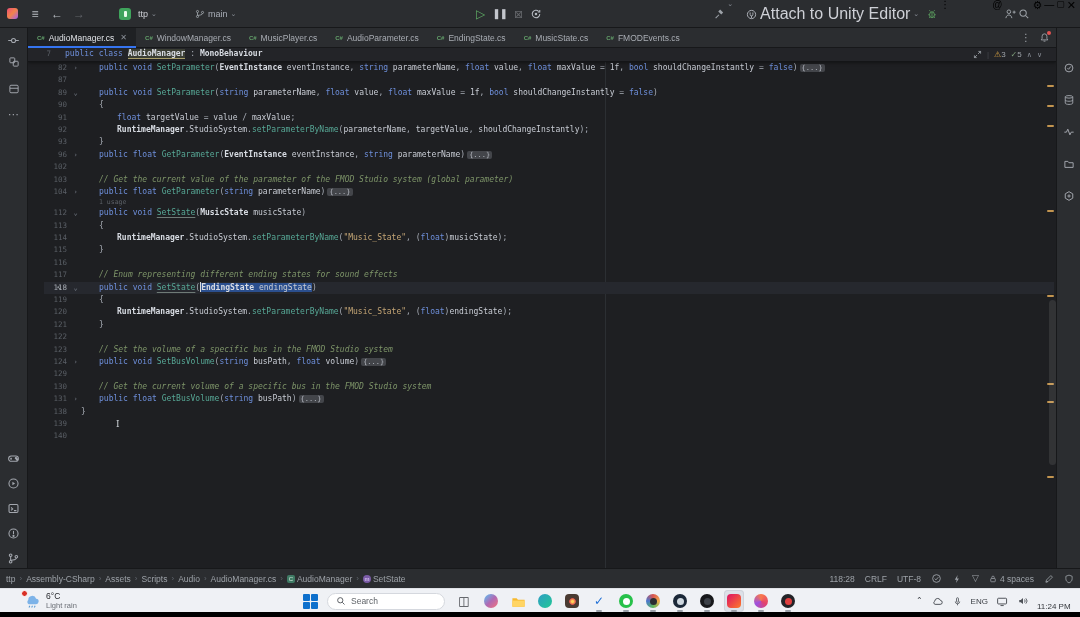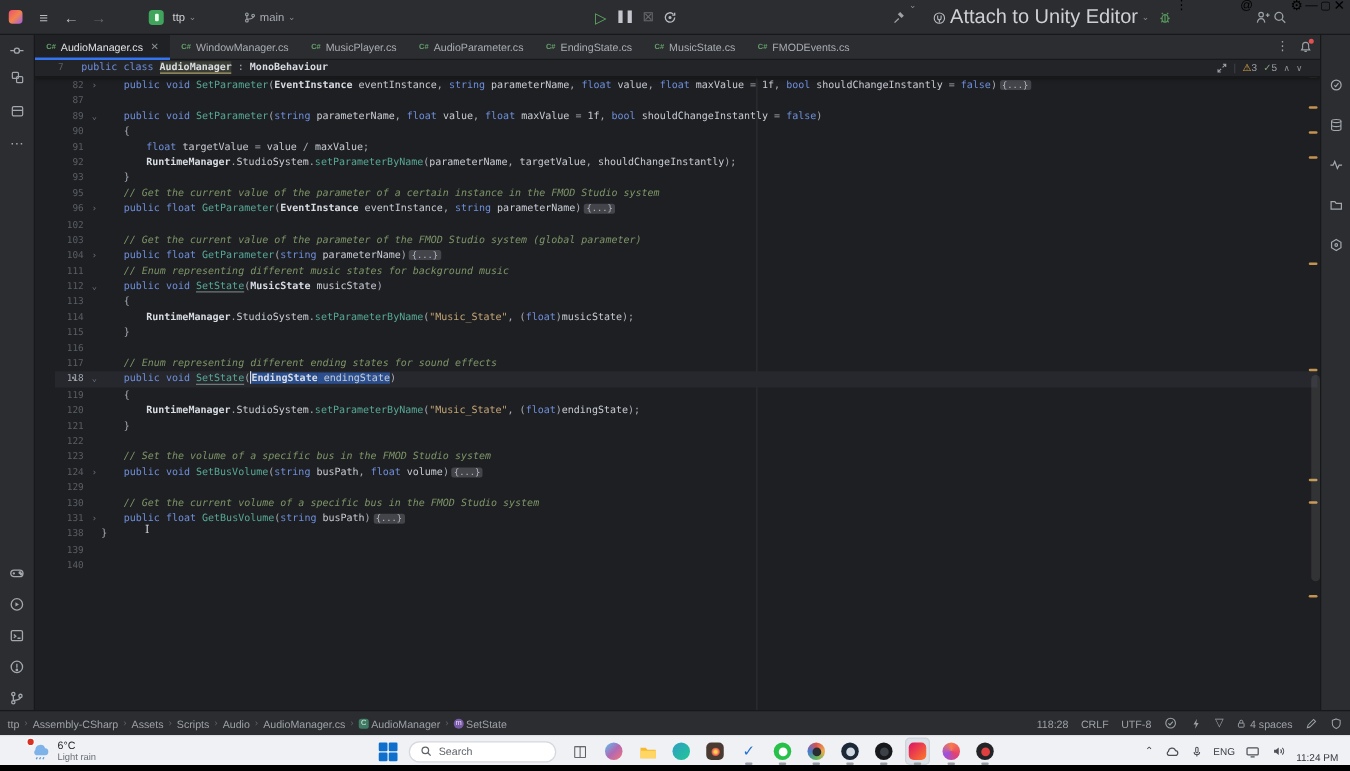--- a/index.html
+++ b/index.html
@@ -338,26 +338,25 @@
         <div class="line"><span class="ln">7</span><span class="fm"></span><span class="codetxt" style="padding-left: 0px;"><span class="tk kw">public class </span><span class="tk t" style="background: rgb(59, 62, 52); border-bottom: 1px solid rgb(168, 158, 106);">AudioManager</span><span class="tk p"> : </span><span class="tk t">MonoBehaviour</span></span></div>
       </div>
     <div id="code">
         <div class="line"><span class="ln">82</span><span class="fm">›</span><span class="codetxt" style="padding-left: 18px;"><span class="tk kw">public void </span><span class="tk m">SetParameter</span><span class="tk p">(</span><span class="tk t">EventInstance</span><span class="tk v"> eventInstance</span><span class="tk p">, </span><span class="tk kw">string</span><span class="tk v"> parameterName</span><span class="tk p">, </span><span class="tk kw">float</span><span class="tk v"> value</span><span class="tk p">, </span><span class="tk kw">float</span><span class="tk v"> maxValue </span><span class="tk p">= </span><span class="tk n">1f</span><span class="tk p">, </span><span class="tk kw">bool</span><span class="tk v"> shouldChangeInstantly </span><span class="tk p">= </span><span class="tk kw">false</span><span class="tk p">)</span><span class="tk fb">{...}</span></span></div>
         <div class="line"><span class="ln">87</span><span class="fm"></span><span class="codetxt" style="padding-left: 18px;"></span></div>
         <div class="line"><span class="ln">89</span><span class="fm">⌄</span><span class="codetxt" style="padding-left: 18px;"><span class="tk kw">public void </span><span class="tk m">SetParameter</span><span class="tk p">(</span><span class="tk kw">string</span><span class="tk v"> parameterName</span><span class="tk p">, </span><span class="tk kw">float</span><span class="tk v"> value</span><span class="tk p">, </span><span class="tk kw">float</span><span class="tk v"> maxValue </span><span class="tk p">= </span><span class="tk n">1f</span><span class="tk p">, </span><span class="tk kw">bool</span><span class="tk v"> shouldChangeInstantly </span><span class="tk p">= </span><span class="tk kw">false</span><span class="tk p">)</span></span></div>
         <div class="line"><span class="ln">90</span><span class="fm"></span><span class="codetxt" style="padding-left: 18px;"><span class="tk p">{</span></span></div>
         <div class="line"><span class="ln">91</span><span class="fm"></span><span class="codetxt" style="padding-left: 36px;"><span class="tk kw">float</span><span class="tk v"> targetValue </span><span class="tk p">= </span><span class="tk v">value</span><span class="tk p"> / </span><span class="tk v">maxValue</span><span class="tk p">;</span></span></div>
         <div class="line"><span class="ln">92</span><span class="fm"></span><span class="codetxt" style="padding-left: 36px;"><span class="tk t">RuntimeManager</span><span class="tk p">.</span><span class="tk v">StudioSystem</span><span class="tk p">.</span><span class="tk m">setParameterByName</span><span class="tk p">(</span><span class="tk v">parameterName</span><span class="tk p">, </span><span class="tk v">targetValue</span><span class="tk p">, </span><span class="tk v">shouldChangeInstantly</span><span class="tk p">);</span></span></div>
         <div class="line"><span class="ln">93</span><span class="fm"></span><span class="codetxt" style="padding-left: 18px;"><span class="tk p">}</span></span></div>
-        <div class="line"><span class="ln">95</span><span class="fm"></span><span class="codetxt" style="padding-left: 18px;"><span class="tk c">// Get the current value of the parameter of a certain instance in the FMOD Studio system</span></span></div>
         <div class="line"><span class="ln">96</span><span class="fm">›</span><span class="codetxt" style="padding-left: 18px;"><span class="tk kw">public float </span><span class="tk m">GetParameter</span><span class="tk p">(</span><span class="tk t">EventInstance</span><span class="tk v"> eventInstance</span><span class="tk p">, </span><span class="tk kw">string</span><span class="tk v"> parameterName</span><span class="tk p">)</span><span class="tk fb">{...}</span></span></div>
         <div class="line"><span class="ln">102</span><span class="fm"></span><span class="codetxt" style="padding-left: 18px;"></span></div>
         <div class="line"><span class="ln">103</span><span class="fm"></span><span class="codetxt" style="padding-left: 18px;"><span class="tk c">// Get the current value of the parameter of the FMOD Studio system (global parameter)</span></span></div>
         <div class="line"><span class="ln">104</span><span class="fm">›</span><span class="codetxt" style="padding-left: 18px;"><span class="tk kw">public float </span><span class="tk m">GetParameter</span><span class="tk p">(</span><span class="tk kw">string</span><span class="tk v"> parameterName</span><span class="tk p">)</span><span class="tk fb">{...}</span></span></div>
-        <div class="line"><span class="ln">111</span><span class="fm"></span><span class="codetxt" style="padding-left: 18px;"><span class="tk c">// Enum representing different music states for background music</span></span></div>
+        <div class="line inlay-row"><span class="ln"></span><span class="fm"></span><span class="txt" style="padding-left: 18px;">1 usage</span></div>
         <div class="line"><span class="ln">112</span><span class="fm">⌄</span><span class="codetxt" style="padding-left: 18px;"><span class="tk kw">public void </span><span class="tk mu">SetState</span><span class="tk p">(</span><span class="tk t">MusicState</span><span class="tk v"> musicState</span><span class="tk p">)</span></span></div>
         <div class="line"><span class="ln">113</span><span class="fm"></span><span class="codetxt" style="padding-left: 18px;"><span class="tk p">{</span></span></div>
         <div class="line"><span class="ln">114</span><span class="fm"></span><span class="codetxt" style="padding-left: 36px;"><span class="tk t">RuntimeManager</span><span class="tk p">.</span><span class="tk v">StudioSystem</span><span class="tk p">.</span><span class="tk m">setParameterByName</span><span class="tk p">(</span><span class="tk s">"Music_State"</span><span class="tk p">, (</span><span class="tk kw">float</span><span class="tk p">)</span><span class="tk v">musicState</span><span class="tk p">);</span></span></div>
         <div class="line"><span class="ln">115</span><span class="fm"></span><span class="codetxt" style="padding-left: 18px;"><span class="tk p">}</span></span></div>
         <div class="line"><span class="ln">116</span><span class="fm"></span><span class="codetxt" style="padding-left: 18px;"></span></div>
         <div class="line"><span class="ln">117</span><span class="fm"></span><span class="codetxt" style="padding-left: 18px;"><span class="tk c">// Enum representing different ending states for sound effects</span></span></div>
         <div class="line cur"><span class="ln">118</span><span class="fm">⌄</span><span class="gicon">↖</span><span class="codetxt" style="padding-left: 18px;"><span class="tk kw">public void </span><span class="tk mu">SetState</span><span class="tk p">(</span><span class="tk caret"></span><span class="tk t sel">EndingState</span><span class="tk v sel"> endingState</span><span class="tk p">)</span></span></div>
         <div class="line"><span class="ln">119</span><span class="fm"></span><span class="codetxt" style="padding-left: 18px;"><span class="tk p">{</span></span></div>
         <div class="line"><span class="ln">120</span><span class="fm"></span><span class="codetxt" style="padding-left: 36px;"><span class="tk t">RuntimeManager</span><span class="tk p">.</span><span class="tk v">StudioSystem</span><span class="tk p">.</span><span class="tk m">setParameterByName</span><span class="tk p">(</span><span class="tk s">"Music_State"</span><span class="tk p">, (</span><span class="tk kw">float</span><span class="tk p">)</span><span class="tk v">endingState</span><span class="tk p">);</span></span></div>
         <div class="line"><span class="ln">121</span><span class="fm"></span><span class="codetxt" style="padding-left: 18px;"><span class="tk p">}</span></span></div>

